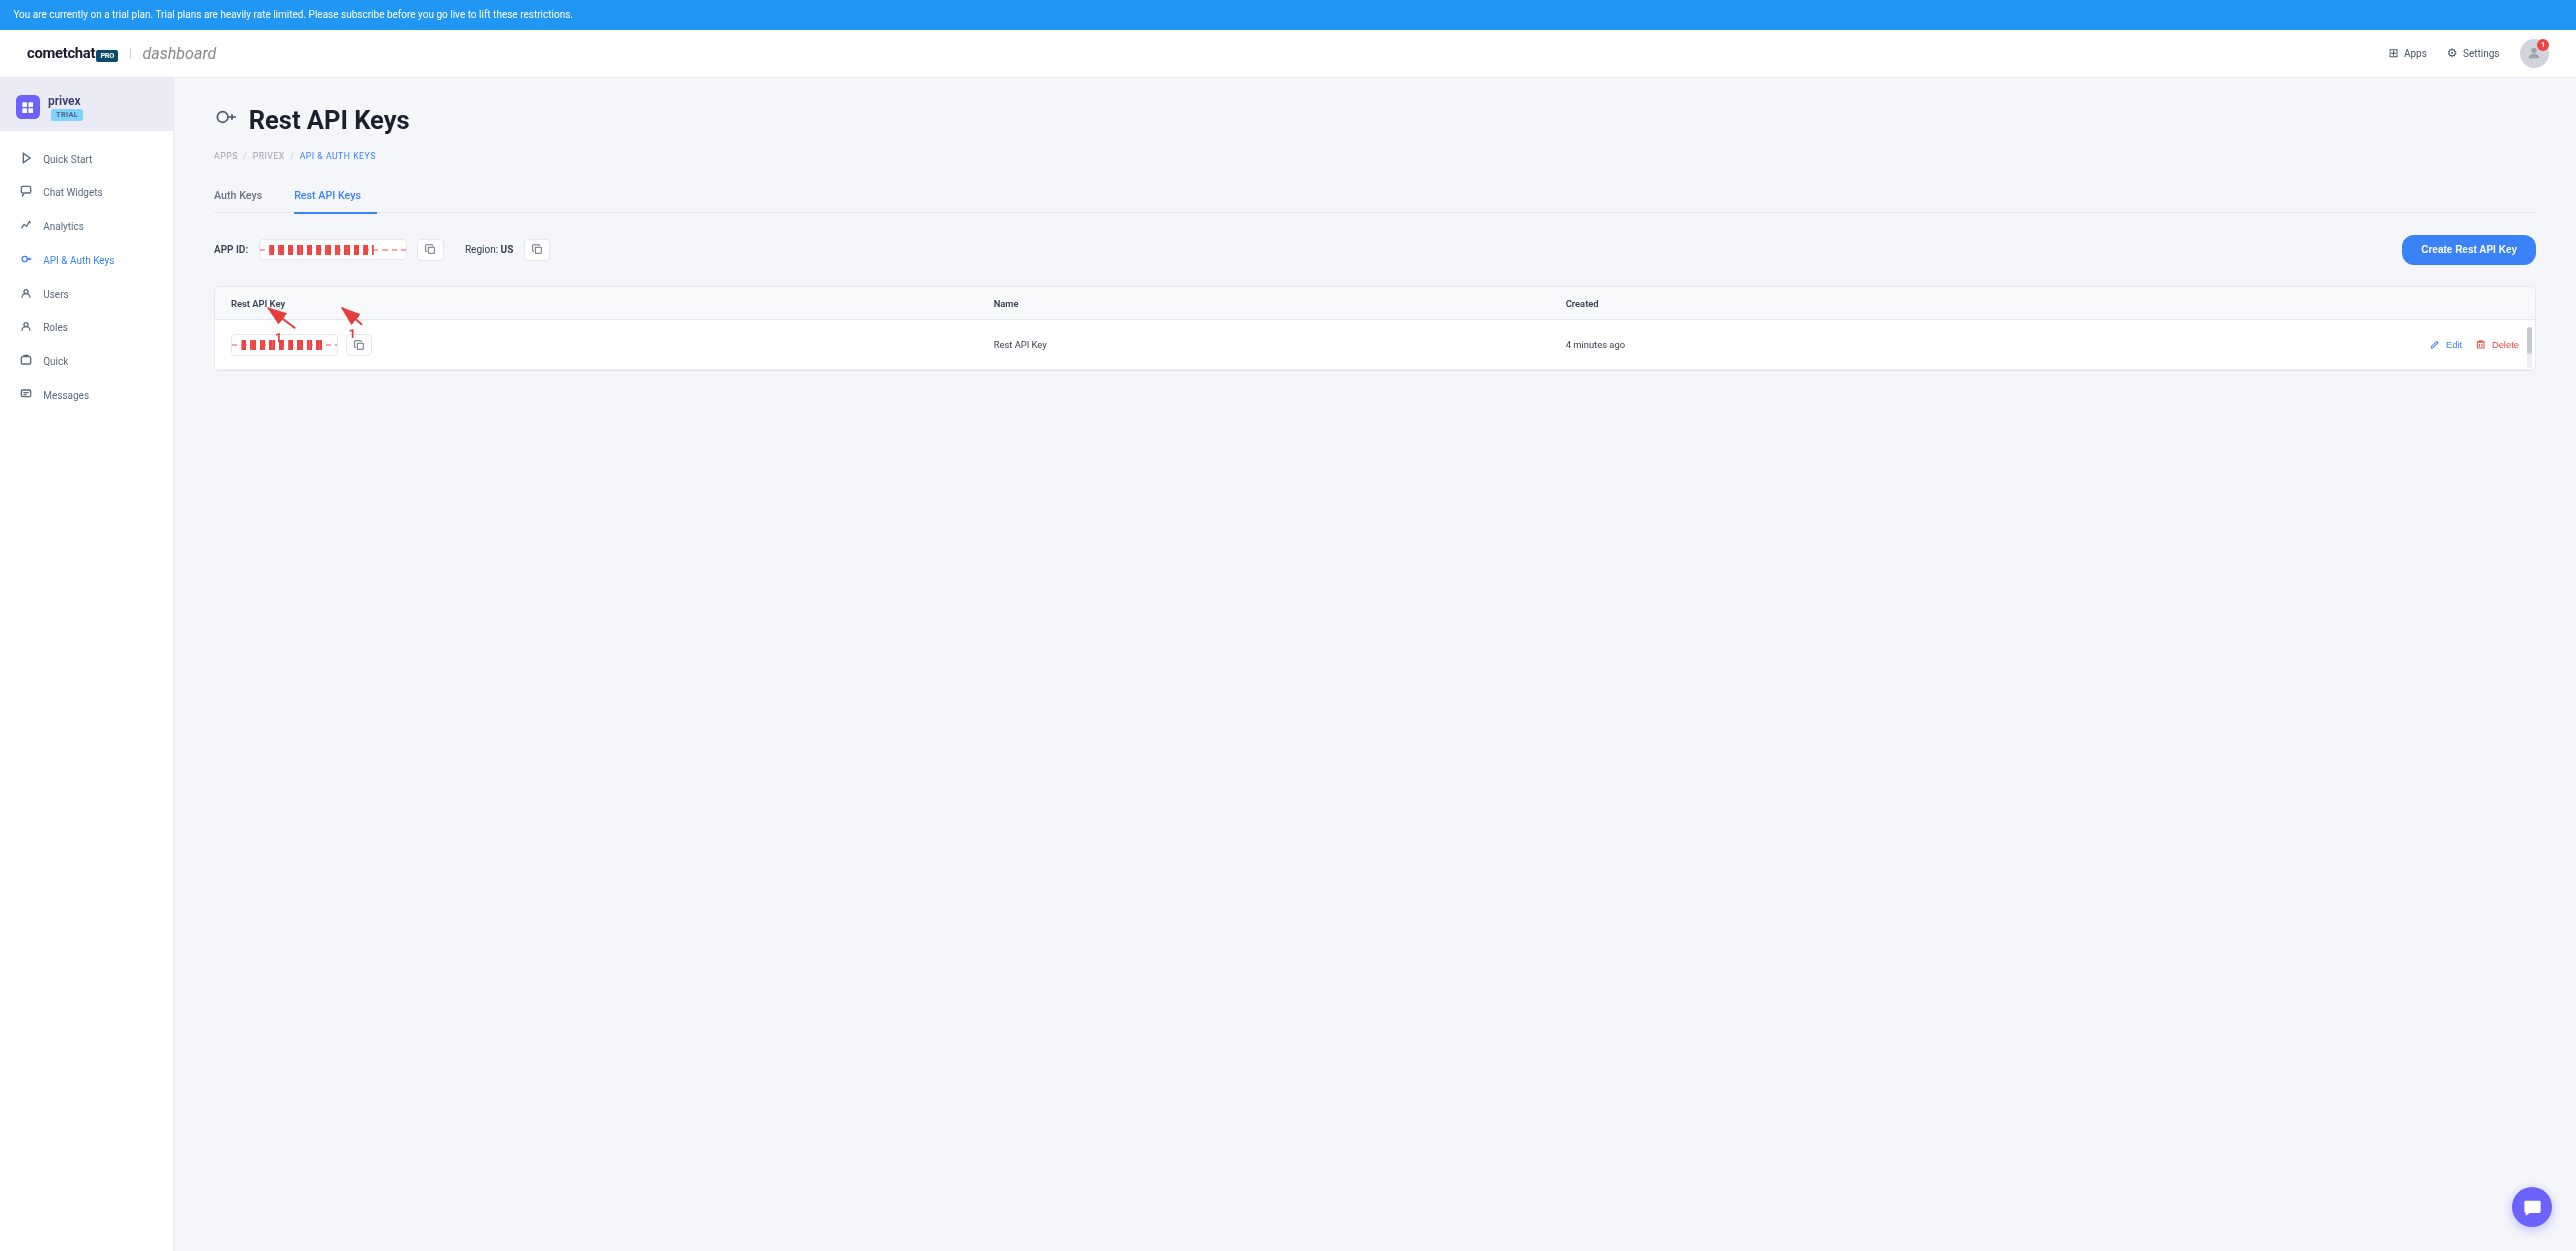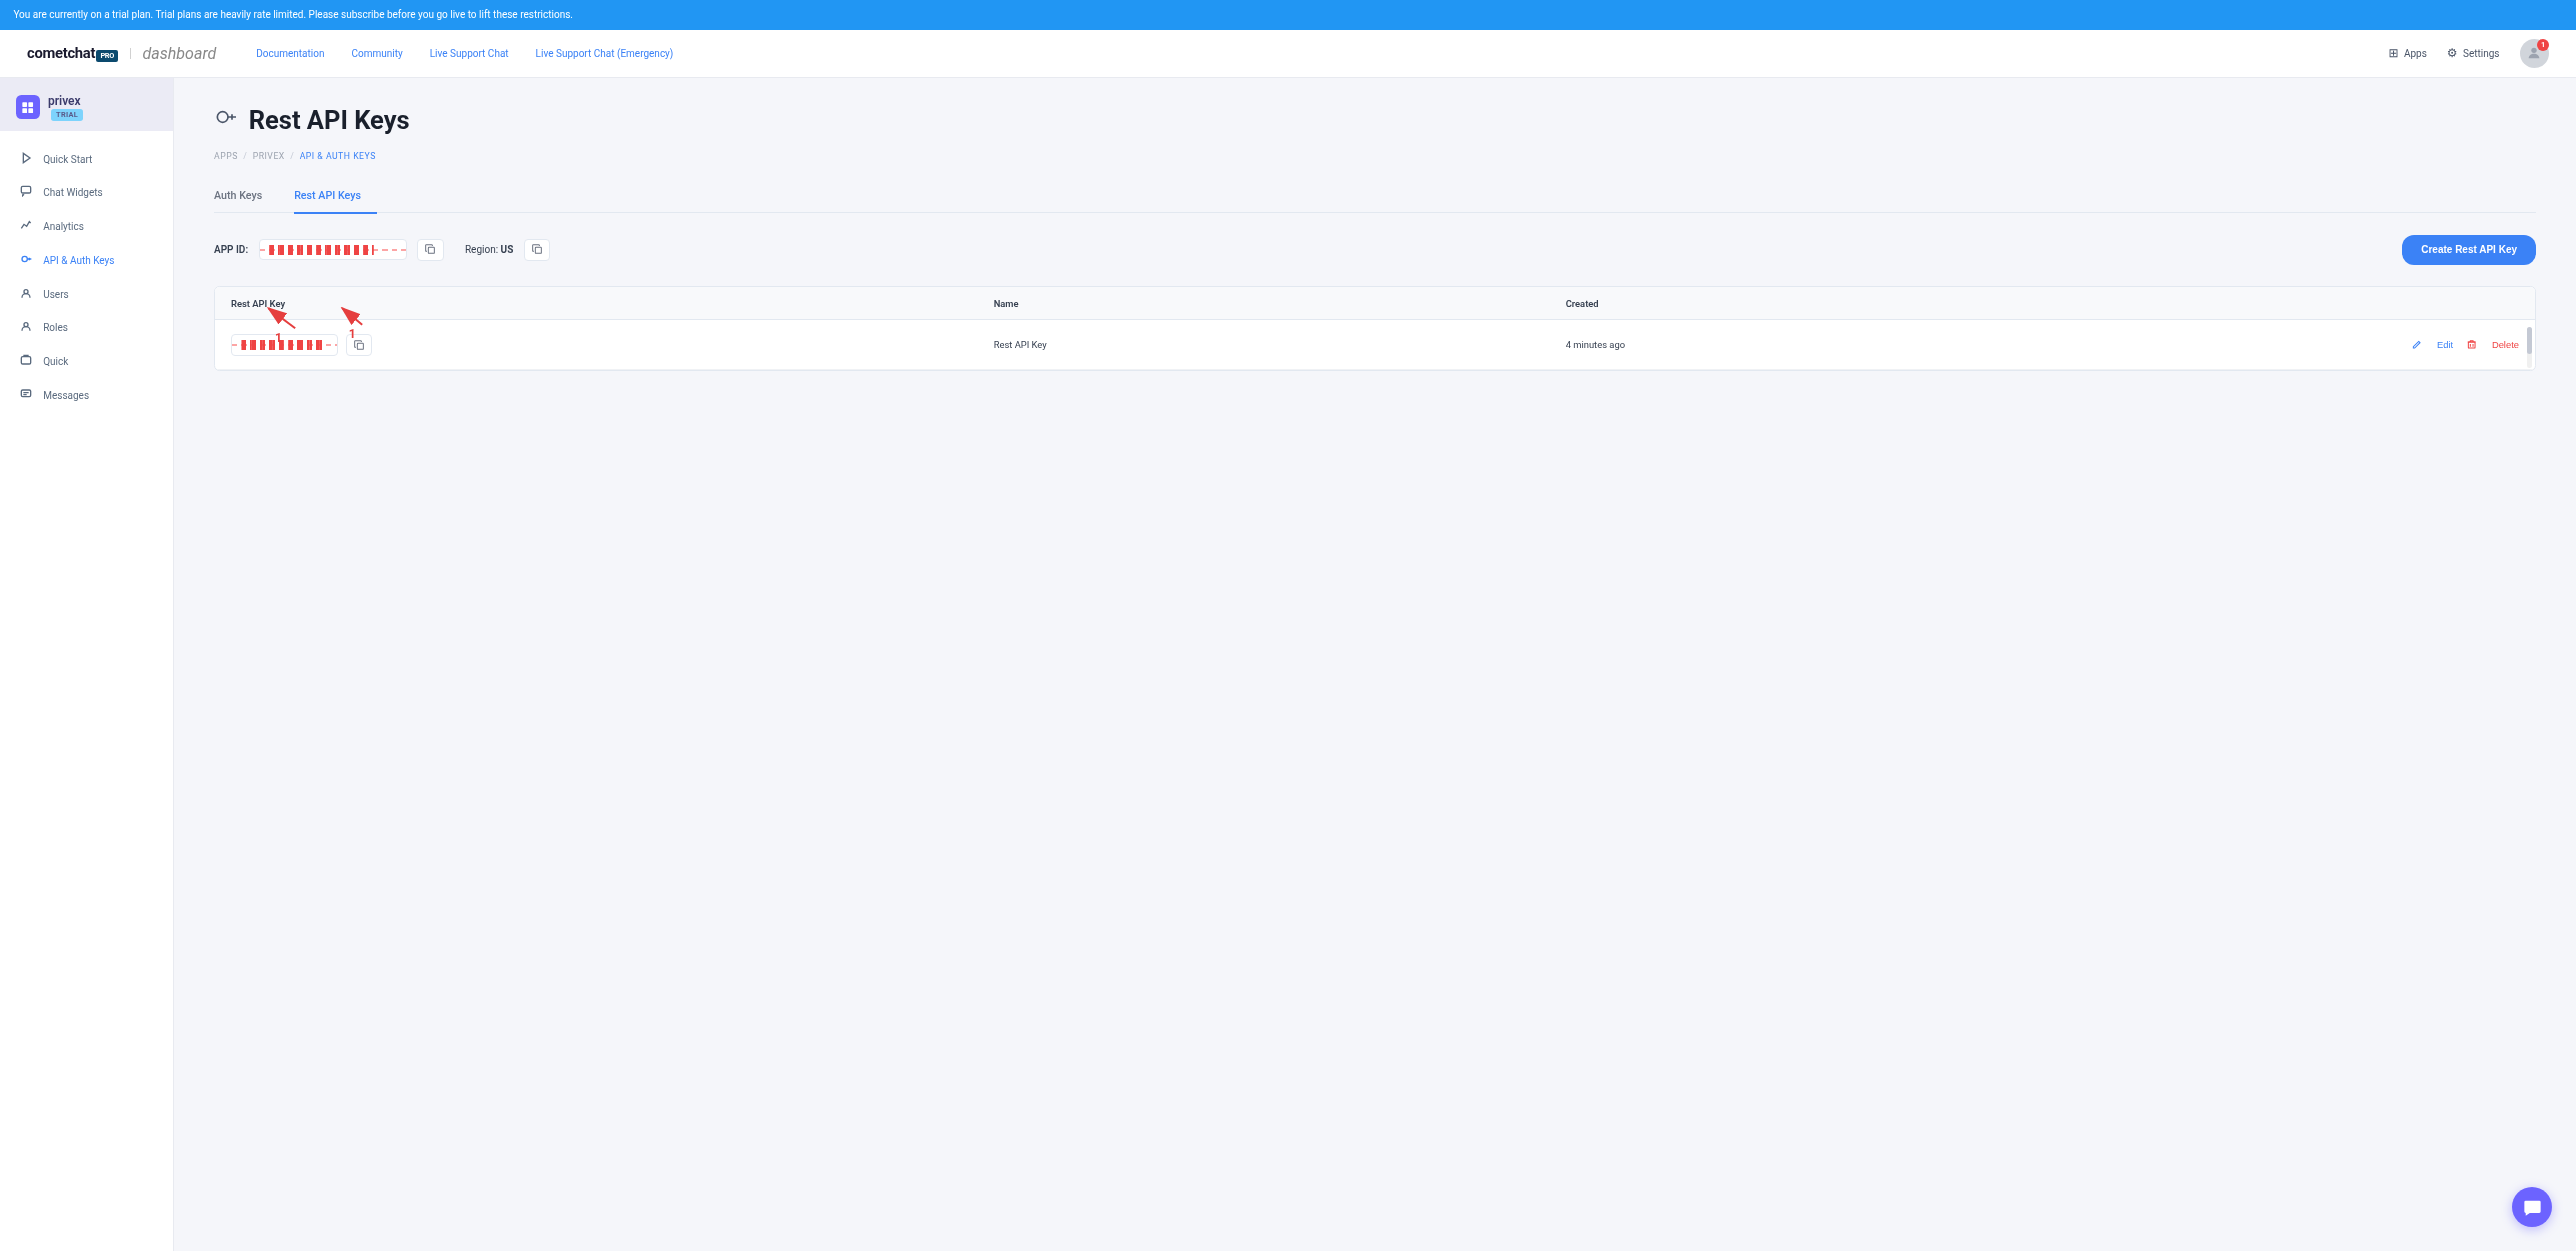--- a/index.html
+++ b/index.html
@@ -349,21 +349,21 @@
     }
     .row-actions {
       display: flex;
       align-items: center;
       gap: 13.4px;
       justify-content: flex-end;
     }
     .action-btn {
       display: flex;
       align-items: center;
-      gap: 16px;
+      gap: 7px;
       font-size: 9.4px;
       cursor: pointer;
       background: none;
       border: none;
       padding: 0;
     }
     .action-btn.edit { color: #3b82f6; }
     .action-btn.delete { color: #ef4444; }
 
     
@@ -391,26 +391,20 @@
 
 <nav class="top-nav">
   <div class="logo-area">
     <span class="logo-text">
       <span>cometchat</span><span class="logo-pro">PRO</span>
     </span>
     <span class="logo-divider">|</span>
     <span class="logo-dashboard">dashboard</span>
   </div>
 
-  <div class="nav-links">
-    <a class="nav-link">Documentation</a>
-    <a class="nav-link">Community</a>
-    <a class="nav-link">Live Support Chat</a>
-    <a class="nav-link">Live Support Chat (Emergency)</a>
-  </div>
 
   <div class="nav-right">
     <div class="nav-apps">
       <span style="font-size:12px;">⊞</span>
       <span>Apps</span>
     </div>
     <div class="nav-settings">
       <span style="font-size:12px;">⚙</span>
       <span>Settings</span>
     </div>

